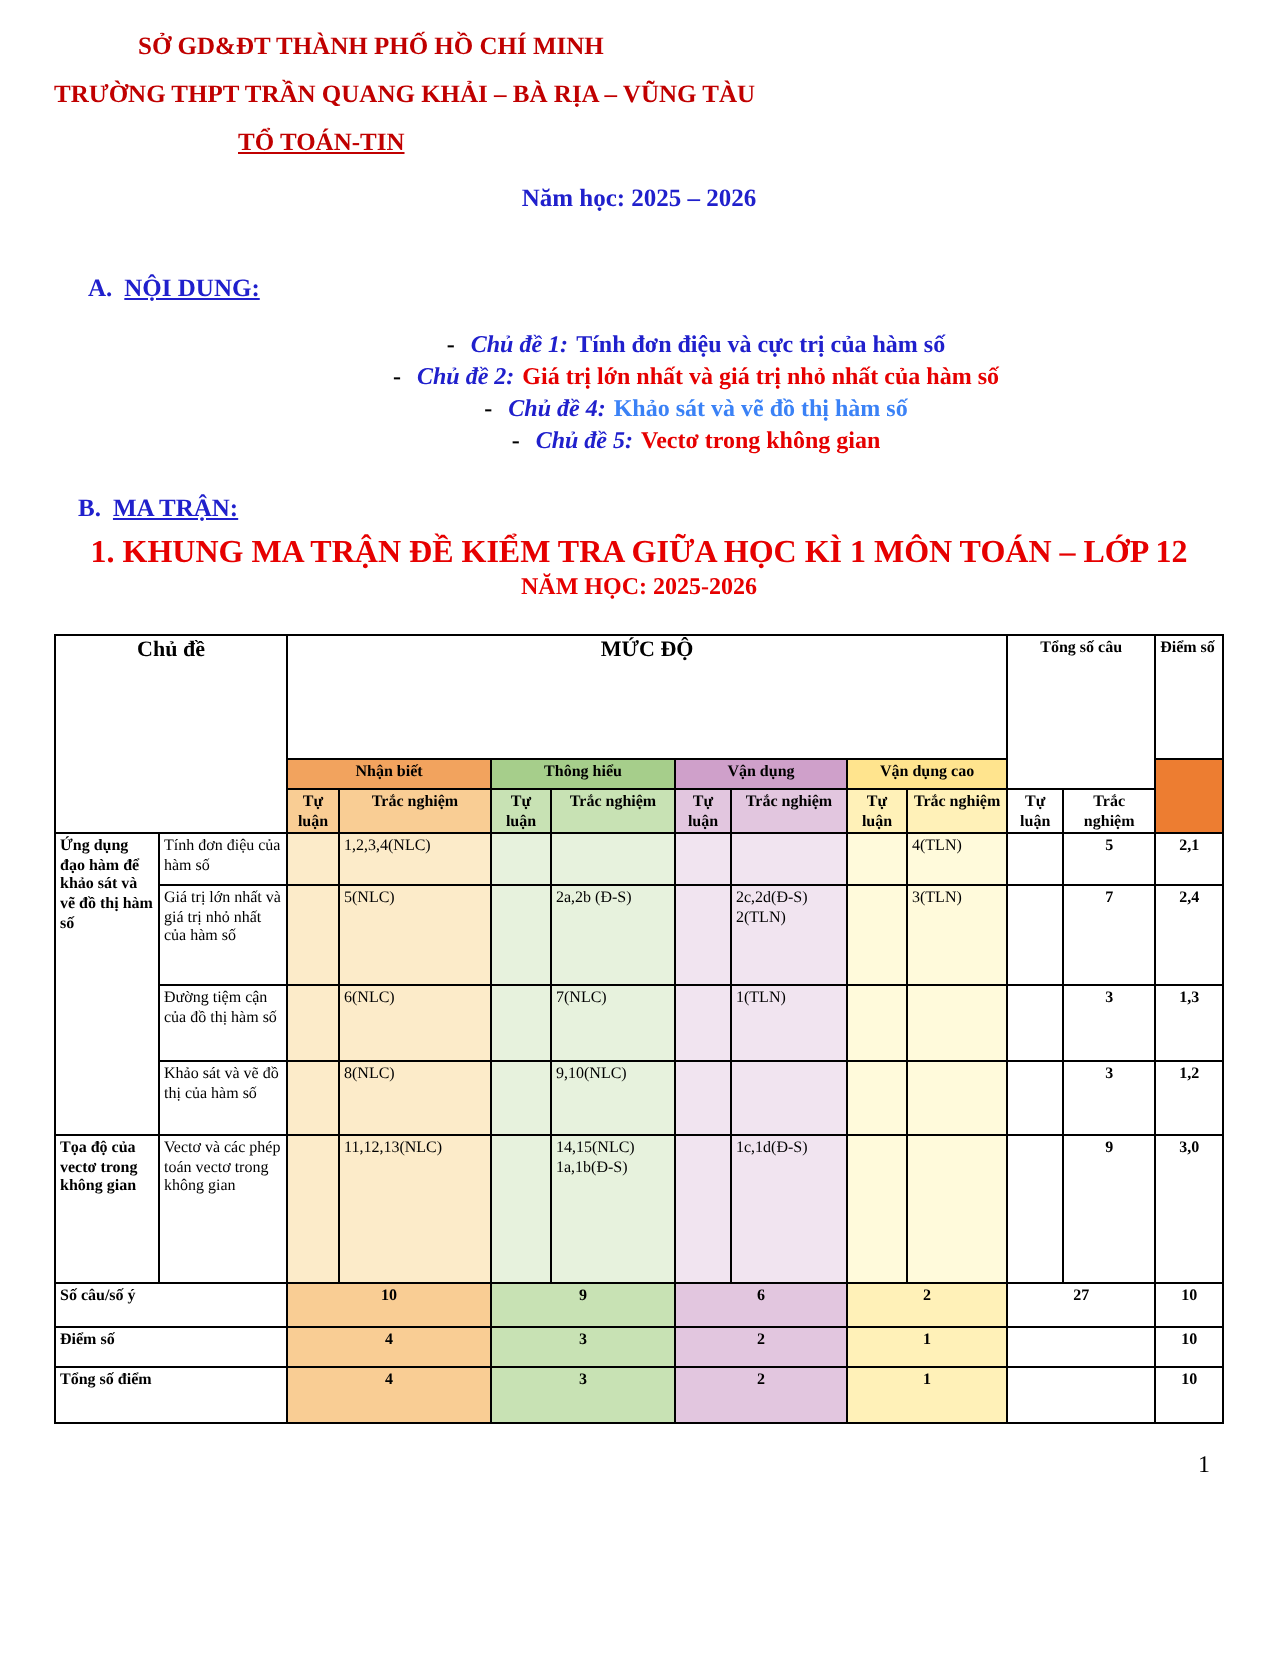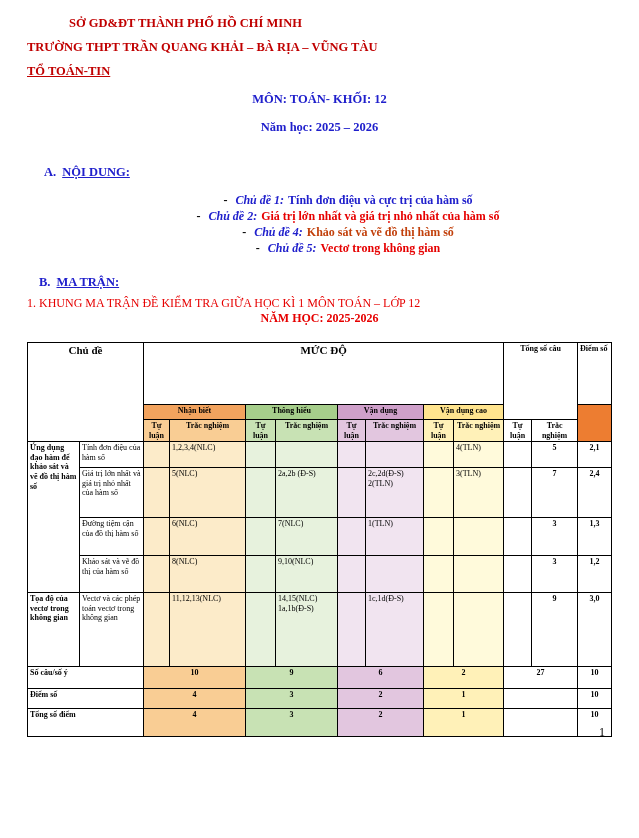--- a/index.html
+++ b/index.html
@@ -5,31 +5,31 @@
   * { box-sizing: border-box; }
   html, body { margin: 0; padding: 0; background: #ffffff; }
   .page {
     width: 639px; height: 750px; background: #fff; position: relative;
     font-family: "Liberation Serif", "DejaVu Serif", serif;
     padding: 16px 27px 0 27px; overflow: hidden; margin: 0 auto;
   }
   .hdr { font-weight: bold; font-size: 12.5px; color: var(--red_dark, #C00000); }
   .hdr1 { margin-left: 42px; }
   .hdr2 { margin-top: 9px; }
-  .hdr3 { margin-top: 9px; text-decoration: underline; }
+  .hdr3 { margin-top: 9px; margin-left: 92px; text-decoration: underline; }
   .title { font-weight: bold; font-size: 12.5px; color: var(--blue, #2020CC); text-align: center; margin-top: 13px; }
   .sec-head { font-weight: bold; font-size: 12.5px; color: var(--blue, #2020CC); }
   .sec-a { margin: 30px 0 0 17px; }
   .sec-b { margin: 19px 0 0 12px; }
   .sec-head .u { text-decoration: underline; margin-left: 6px; }
   .topics { margin: 12px 0 0 57px; }
   .topic-item { font-size: 12px; line-height: 16px; font-weight: bold; color: #000; text-align: center; }
   .topic-item .dash { margin-right: 8px; }
   .topic-item .lbl { color: var(--blue, #2020CC); font-style: italic; margin-right: 4px; }
-  .matrix-t1 { margin-top: 6px; font-weight: normal; font-size: 12px; color: var(--red, #E60000); }
+  .matrix-t1 { margin-top: 6px; text-align: center; font-weight: bold; font-size: 16px; color: var(--red, #E60000); }
   .matrix-t2 { text-align: center; font-weight: bold; font-size: 12px; color: var(--red, #E60000); }
 
   table.matrix { border-collapse: collapse; table-layout: fixed; width: 584px; margin-top: 16px; }
   table.matrix td {
     border: 1px solid #000; padding: 1px 2px; vertical-align: top;
     font-size: 8px; line-height: 1.2; overflow: hidden; color: #000;
   }
   tr.hA { height: 62px; } tr.hB { height: 15px; } tr.hC { height: 22px; }
   tr.r1 { height: 26px; } tr.r2 { height: 50px; } tr.r3 { height: 38px; }
   tr.r4 { height: 37px; } tr.r5 { height: 74px; }
@@ -59,36 +59,35 @@
 </style>
 </head>
 <body>
 
 <div class="page">
 
   <div class="hdr hdr1">SỞ GD&amp;ĐT THÀNH PHỐ HỒ CHÍ MINH</div>
   <div class="hdr hdr2">TRƯỜNG THPT TRẦN QUANG KHẢI – BÀ RỊA – VŨNG TÀU</div>
   <div class="hdr hdr3">TỔ TOÁN-TIN</div>
 
-  <div class="title">MÔN:  TOÁN- KHỐI: 12</div>
   <div class="title">Năm học: 2025 – 2026</div>
 
   <div class="sec-head sec-a">
     <span>A.</span><span class="u">NỘI DUNG:</span>
   </div>
 
   <div class="topics">
     <div class="topic-item">
       <span class="dash">-</span><span class="lbl">Chủ đề 1:</span><span class="txt" style="color: rgb(32, 32, 204);">Tính đơn điệu và cực trị của hàm số</span>
     </div>
     <div class="topic-item">
       <span class="dash">-</span><span class="lbl">Chủ đề 2:</span><span class="txt" style="color: rgb(230, 0, 0);">Giá trị lớn nhất và giá trị nhỏ nhất của hàm số</span>
     </div>
     <div class="topic-item">
-      <span class="dash">-</span><span class="lbl">Chủ đề 4:</span><span class="txt" style="color: #c2410c;">Khảo sát và vẽ đồ thị hàm số</span>
+      <span class="dash">-</span><span class="lbl">Chủ đề 4:</span><span class="txt" style="color: #3b82f6;">Khảo sát và vẽ đồ thị hàm số</span>
     </div>
     <div class="topic-item">
       <span class="dash">-</span><span class="lbl">Chủ đề 5:</span><span class="txt" style="color: rgb(230, 0, 0);">Vectơ trong không gian</span>
     </div>
   </div>
 
   <div class="sec-head sec-b">
     <span>B.</span><span class="u">MA TRẬN:</span>
   </div>
   <div class="matrix-t1">1.   KHUNG MA TRẬN ĐỀ KIỂM TRA GIỮA HỌC KÌ 1 MÔN TOÁN – LỚP 12</div>

